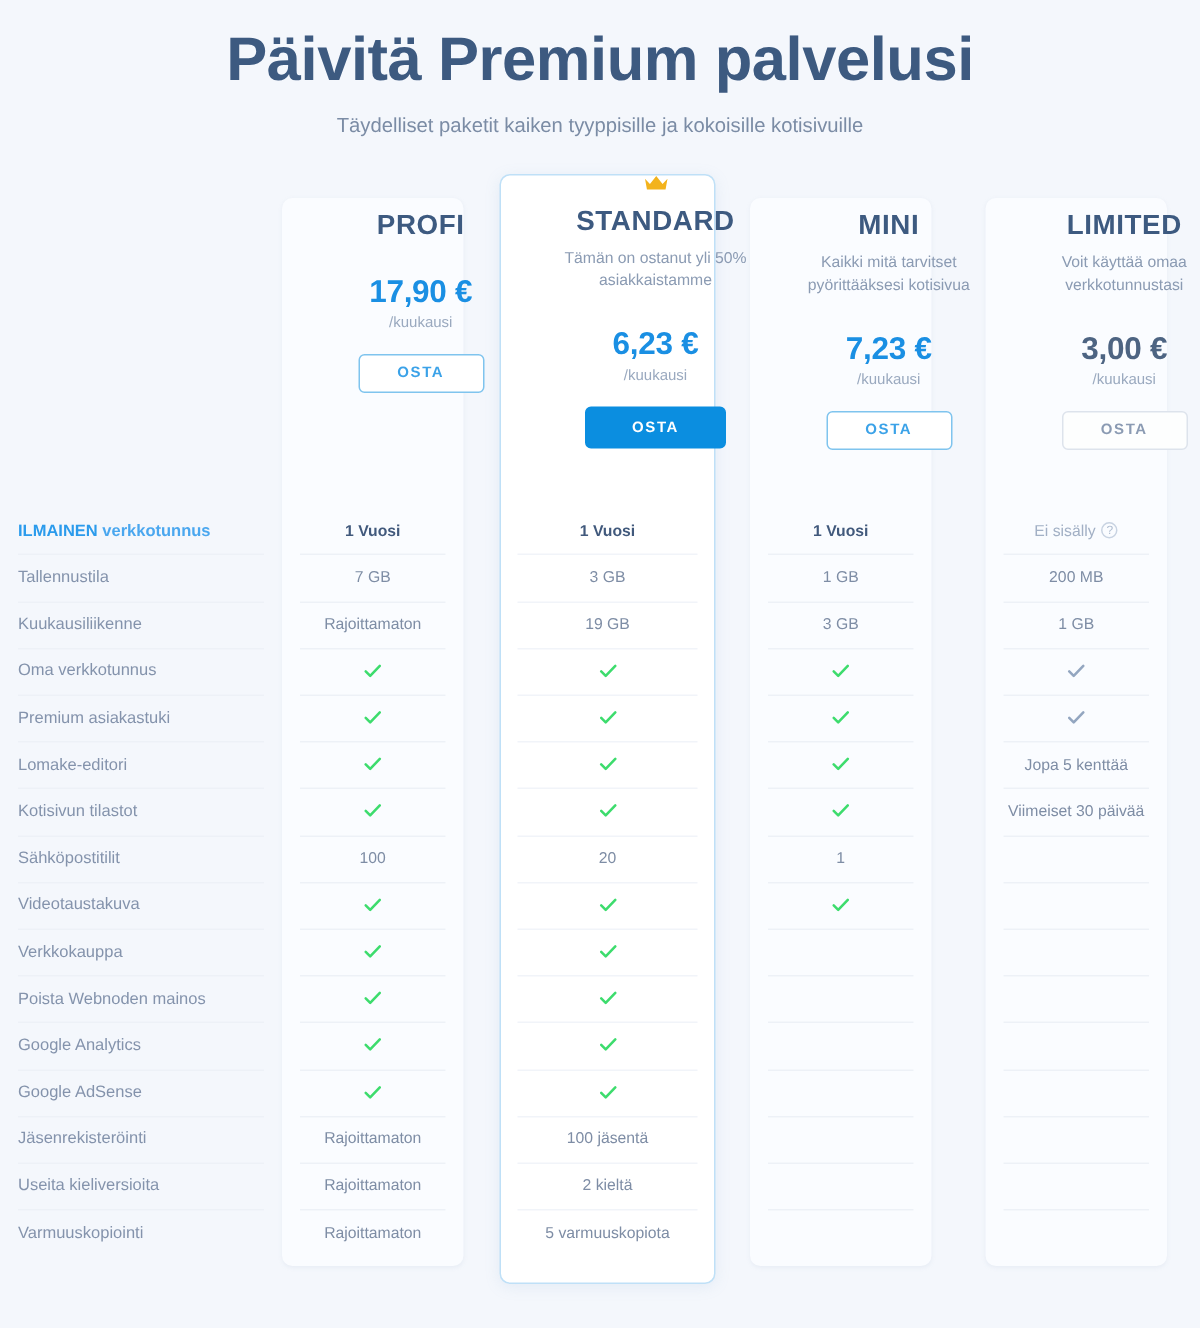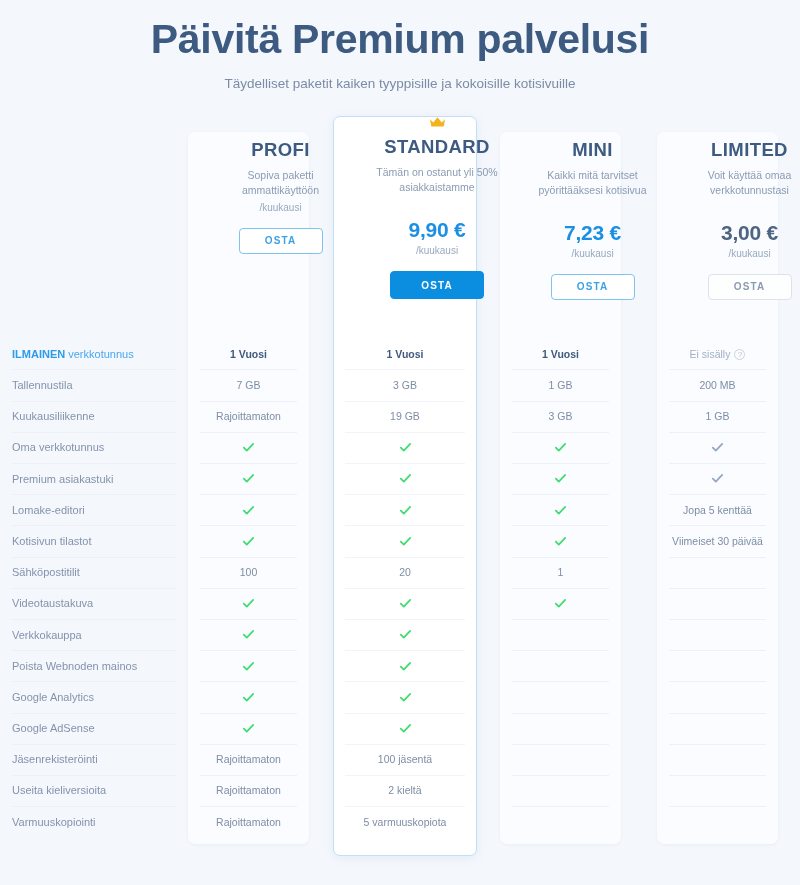--- a/index.html
+++ b/index.html
@@ -186,21 +186,21 @@
     width: 188px;
     padding-left: 12px;
     font-size: 11px;
     color: #8493ac;
     white-space: nowrap;
   }
   .fname.highlight {
     color: #2b9bec;
     font-weight: bold;
   }
-  .fname.highlight .hl-rest { font-weight: normal; color: #4aa7ef; margin-top: 28px; }
+  .fname.highlight .hl-rest { font-weight: bold; color: #4aa7ef; margin-top: 28px; }
 
   .fcell {
     text-align: center;
     font-size: 10.5px;
     color: #7e8da5;
     position: relative;
   }
   .fcell.p  { width: 121px; margin-left: 0px; }
   .fcell.s  { width: 144px; margin-left: 24px; }
   .fcell.m  { width: 121px; margin-left: 23px; }
@@ -267,34 +267,34 @@
       <div class="card-bg c-profi"></div>
       <div class="card-bg c-standard"></div>
       <div class="card-bg c-mini"></div>
       <div class="card-bg c-limited"></div>
     </div>
 
     <div class="heads">
 
       <div class="plan-head h-profi">
         <div class="plan-name">PROFI</div>
-        <div class="plan-desc">Sopiva paketti ammattikäyttöön</div>
+        <div class="plan-price">17,90 €</div>
         <div class="plan-period">/kuukausi</div>
         <div class="buy-btn">OSTA</div>
       </div>
 
       <div class="plan-head h-standard">
         <span class="crown">
           <svg width="17" height="12" viewBox="0 0 17 12" aria-hidden="true">
             <path d="M1 3.2 L4.3 6.6 L8.5 1.3 L12.7 6.6 L16 3.2 L14.7 10.4 L2.3 10.4 Z" fill="#f3b31c"></path>
           </svg>
         </span>
         <div class="plan-name">STANDARD</div>
         <div class="plan-desc">Tämän on ostanut yli 50% asiakkaistamme</div>
-        <div class="plan-price">9,90 €</div>
+        <div class="plan-price">6,23 €</div>
         <div class="plan-period">/kuukausi</div>
         <div class="buy-btn">OSTA</div>
       </div>
 
       <div class="plan-head h-mini">
         <div class="plan-name">MINI</div>
         <div class="plan-desc">Kaikki mitä tarvitset pyörittääksesi kotisivua</div>
         <div class="plan-price">7,23 €</div>
         <div class="plan-period">/kuukausi</div>
         <div class="buy-btn">OSTA</div>

